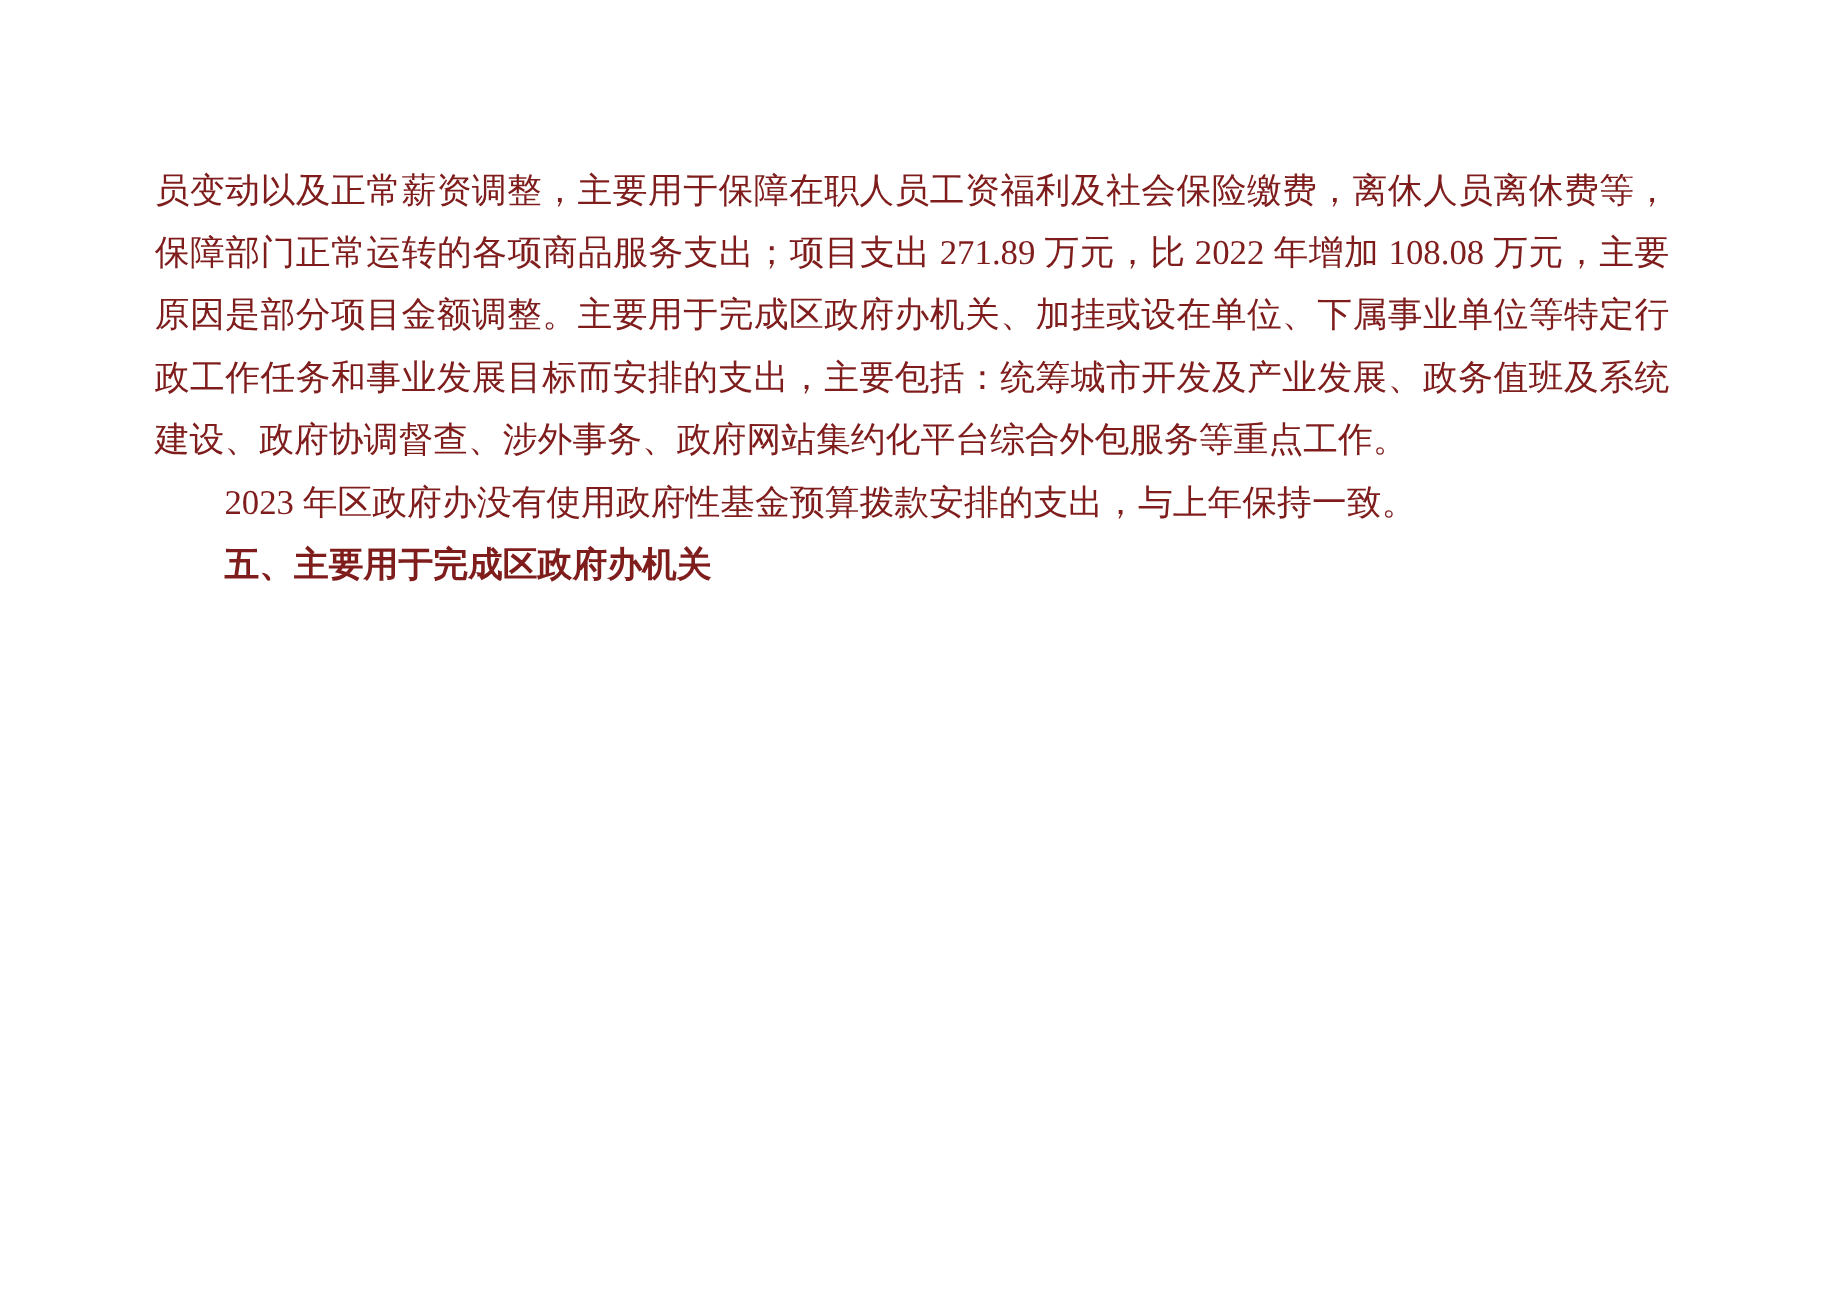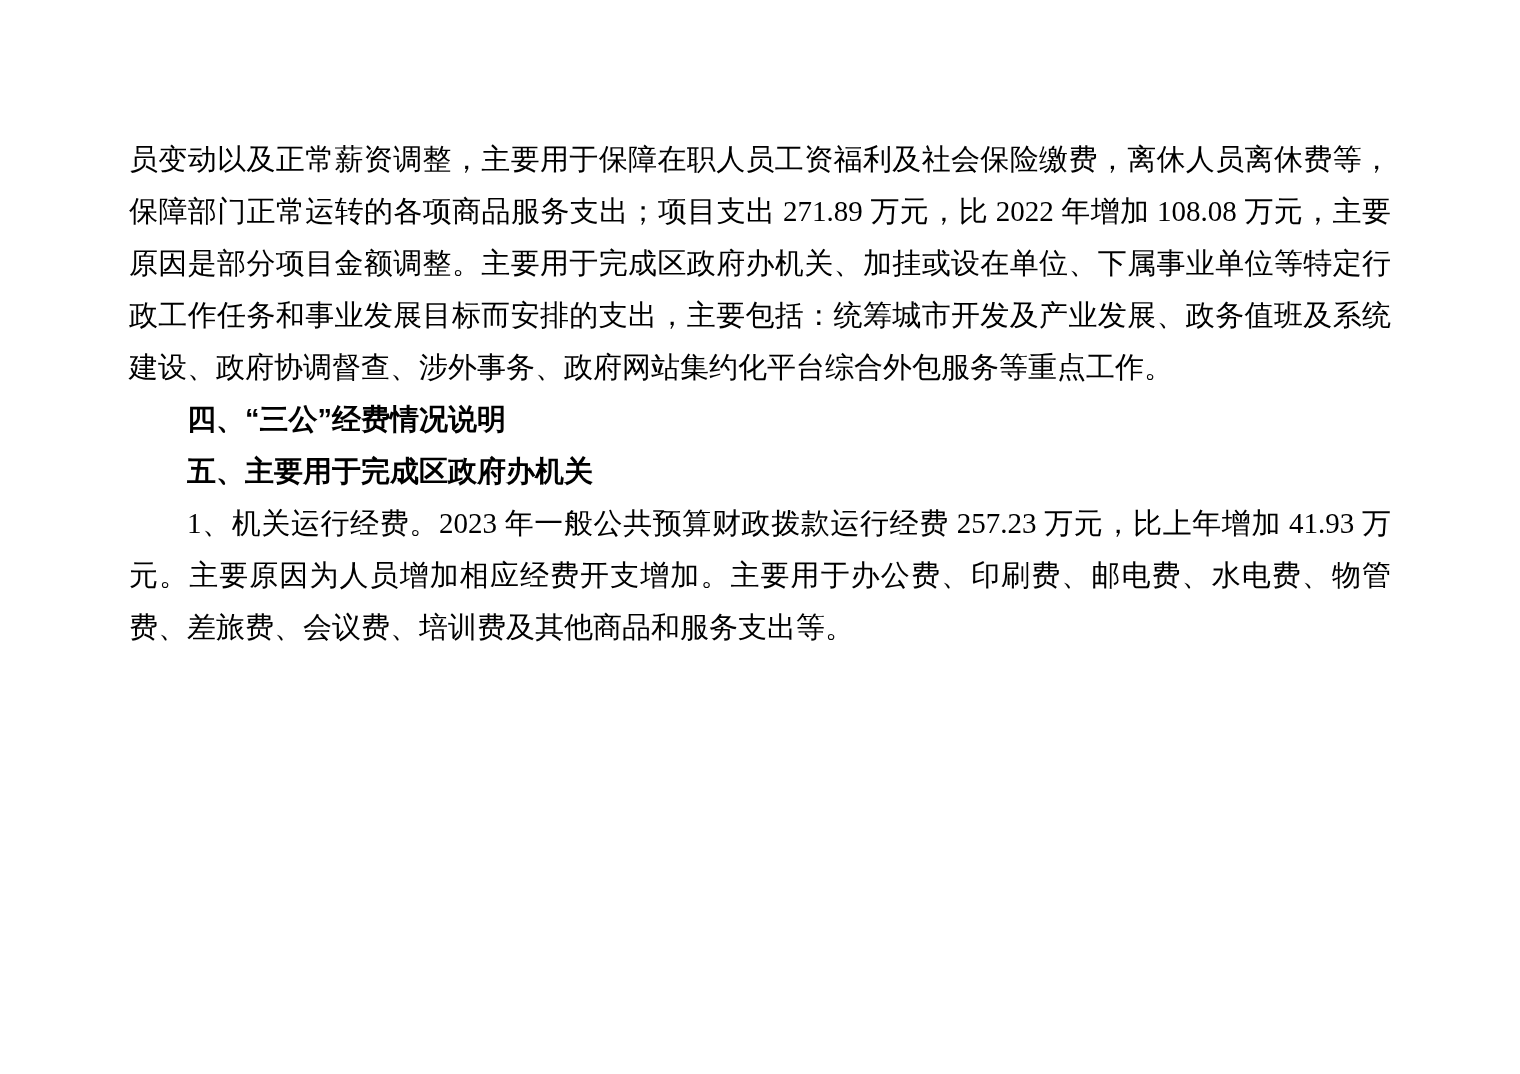--- a/index.html
+++ b/index.html
@@ -8,21 +8,21 @@
     background: #ffffff;
   }
   .page {
     position: relative;
     width: 1520px;
     height: 762px;
     box-sizing: border-box;
     background: #ffffff;
     padding: 133px 129px 0 129px;
     overflow: hidden;
-    color: #000000;
+    color: #7f1d1d;
   }
   .doc-body {
     font-family: "Liberation Serif", "DejaVu Serif", serif;
     font-size: 29px;
     line-height: 52px;
     text-align: justify;
     text-justify: inter-character;
   }
   .para {
     margin: 0;
@@ -42,23 +42,22 @@
   }
 </style>
 </head>
 <body>
 
 <div class="page">
   <div class="doc-body">
 
     <p class="para">员变动以及正常薪资调整，主要用于保障在职人员工资福利及社会保险缴费，离休人员离休费等，保障部门正常运转的各项商品服务支出；项目支出 271.89 万元，比 2022 年增加 108.08 万元，主要原因是部分项目金额调整。主要用于完成区政府办机关、加挂或设在单位、下属事业单位等特定行政工作任务和事业发展目标而安排的支出，主要包括：统筹城市开发及产业发展、政务值班及系统建设、政府协调督查、涉外事务、政府网站集约化平台综合外包服务等重点工作。</p>
 
+    <p class="para indent">2023 年区政府办没有使用政府性基金预算拨款安排的支出，与上年保持一致。</p>
 
-    <h3 class="heading">四、“三公”经费情况说明</h3>
 
 
     <h3 class="heading">五、主要用于完成区政府办机关</h3>
 
-    <p class="para indent">1、机关运行经费。2023 年一般公共预算财政拨款运行经费 257.23 万元，比上年增加 41.93 万元。主要原因为人员增加相应经费开支增加。主要用于办公费、印刷费、邮电费、水电费、物管费、差旅费、会议费、培训费及其他商品和服务支出等。</p>
 
 
   </div>
 </div>
 
 </body></html>

